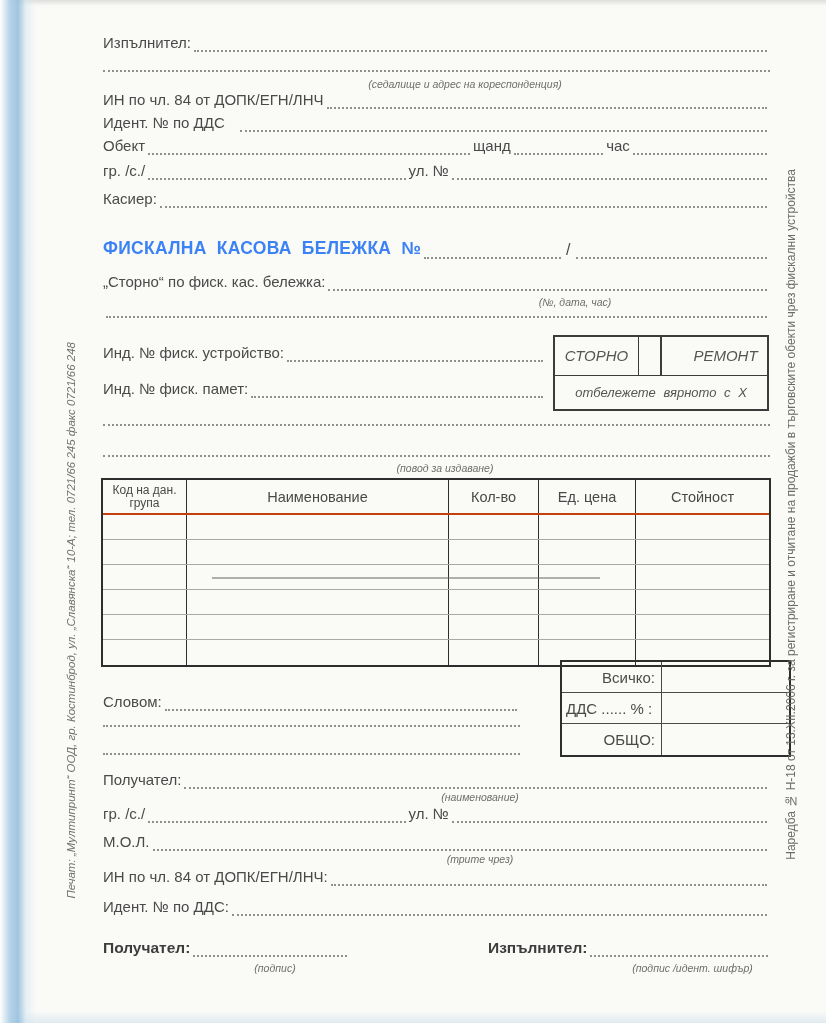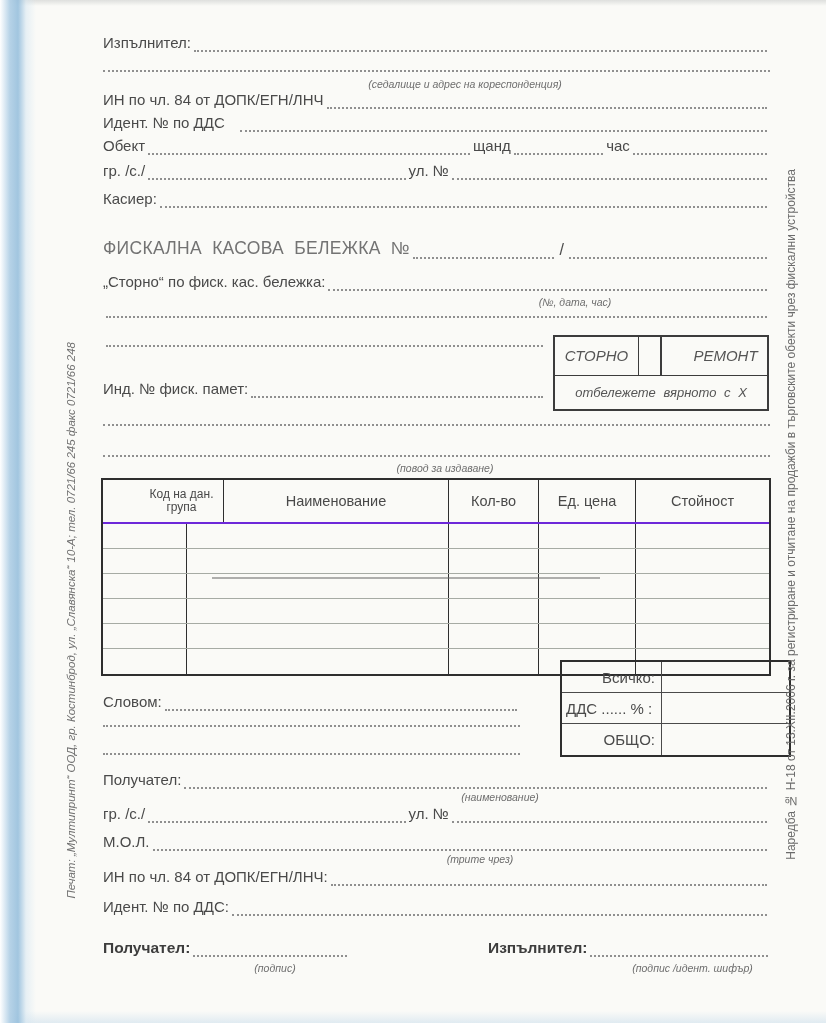--- a/index.html
+++ b/index.html
@@ -24,32 +24,32 @@
   .edge-bottom {
     position:absolute; left:0; bottom:0; right:0; height:12px; z-index:4;
     background:linear-gradient(0deg, rgba(213,228,239,0.7), rgba(250,250,247,0));
   }
   .row { position:absolute; display:flex; align-items:flex-end; left:103px; right:56px; }
   .lbl { font-size:15px; line-height:19px; white-space:nowrap; color:#4a4a4a; }
   .fill { flex:1; border-bottom:2px dotted #8f8f8f; height:4px; margin:0 3px; }
   .dotline { position:absolute; height:0; border-bottom:2px dotted #8f8f8f; }
   .cap { position:absolute; font-size:10.5px; font-style:italic; color:#6e6e6e; text-align:center; }
   .title-row { position:absolute; top:238px; left:103px; right:56px; display:flex; align-items:flex-end; }
-  .title-lbl { font-size:17.5px; font-weight:normal; color:#737373; white-space:nowrap; word-spacing:5px; letter-spacing:0.3px; }
+  .title-lbl { font-size:17.5px; font-weight:bold; color:#3b82f6; white-space:nowrap; word-spacing:5px; letter-spacing:0.3px; }
   .slash { font-size:16px; color:#4a4a4a; padding:0 2px; }
   
   .storno-box { position:absolute; top:335px; left:553px; width:216px; height:76px; border:2px solid #3c3c3c; display:flex; flex-direction:column; background:transparent; }
   .sb-top { display:flex; flex:1.15; border-bottom:1.5px solid #3c3c3c; }
   .sb-word { flex:1; display:flex; align-items:center; justify-content:center; font-style:italic; font-size:15px; color:#555; }
   .sb-chk { width:23px; border-left:1.5px solid #3c3c3c; }
   .sb-chk.rb { border-right:1.5px solid #3c3c3c; }
   .sb-note { flex:1; display:flex; align-items:center; justify-content:center; font-style:italic; font-size:13px; color:#555; word-spacing:4px; }
   
   .items-table { position:absolute; top:478px; left:101px; width:670px; border:2.5px solid #2e2e2e; background:transparent; }
-  .thead { display:grid; grid-template-columns:84px 1fr 90px 97px 133px; height:44px; border-bottom:2px solid #6d28d9;padding-left:37px; }
+  .thead { display:grid; grid-template-columns:84px 1fr 90px 97px 133px; height:35px; border-bottom:2px solid #c2410c; }
   .th { display:flex; align-items:center; justify-content:center; font-size:14.5px; color:#494949; border-right:1.5px solid #2e2e2e; text-align:center; }
   .th:last-child { border-right:none; }
   .th.small { font-size:12px; line-height:13px; padding:0 6px; }
   .trow { display:grid; grid-template-columns:84px 1fr 90px 97px 133px; height:25px; border-bottom:1px solid #a6aba4; }
   .trow:last-child { border-bottom:none; }
   .td { border-right:1.5px solid #2e2e2e; }
   .td:last-child { border-right:none; }
   .artifact { position:absolute; top:577px; left:212px; width:388px; height:2px; background:#6f6f6f; opacity:0.55; z-index:2; }
   
   .totals { position:absolute; top:660px; left:560px; width:231px; border:2.5px solid #2e2e2e; }
@@ -119,20 +119,21 @@
 <div class="row" style="top:272px;">
   <span class="lbl">„Сторно“ по фиск. кас. бележка:</span>
   <span class="fill"></span>
 </div>
 <div class="cap" style="top:296px; left:490px; width:170px;">(№, дата, час)</div>
 
 <div class="row" style="top:314px;">
   <span class="fill"></span>
 </div>
 <div class="row" style="top:343px; right:auto; width:443px;">
+  <span class="lbl">Инд. № фиск. устройство:</span>
   <span class="fill"></span>
 </div>
 <div class="row" style="top:379px; right:auto; width:443px;">
   <span class="lbl">Инд. № фиск. памет:</span>
   <span class="fill"></span>
 </div>
 
 <div class="storno-box">
   <div class="sb-top">
     <span class="sb-word">СТОРНО</span>
@@ -219,21 +220,21 @@
   <span class="lbl">Словом:</span>
   <span class="fill"></span>
 </div>
 <div class="dotline" style="top:725px; left:103px; width:417px;"></div>
 <div class="dotline" style="top:753px; left:103px; width:417px;"></div>
 
 <div class="row" style="top:770px;">
   <span class="lbl">Получател:</span>
   <span class="fill"></span>
 </div>
-<div class="cap" style="top:791px; left:400px; width:200px;">(наименование)</div>
+<div class="cap" style="top:791px; left:380px; width:200px;">(наименование)</div>
 
 <div class="row" style="top:804px;">
   <span class="lbl">гр. /с./</span>
   <span class="fill" style="flex:2.45;"></span>
   <span class="lbl">ул. №</span>
   <span class="fill" style="flex:3;"></span>
 </div>
 
 <div class="row" style="top:832px;">
   <span class="lbl">М.О.Л.</span>

